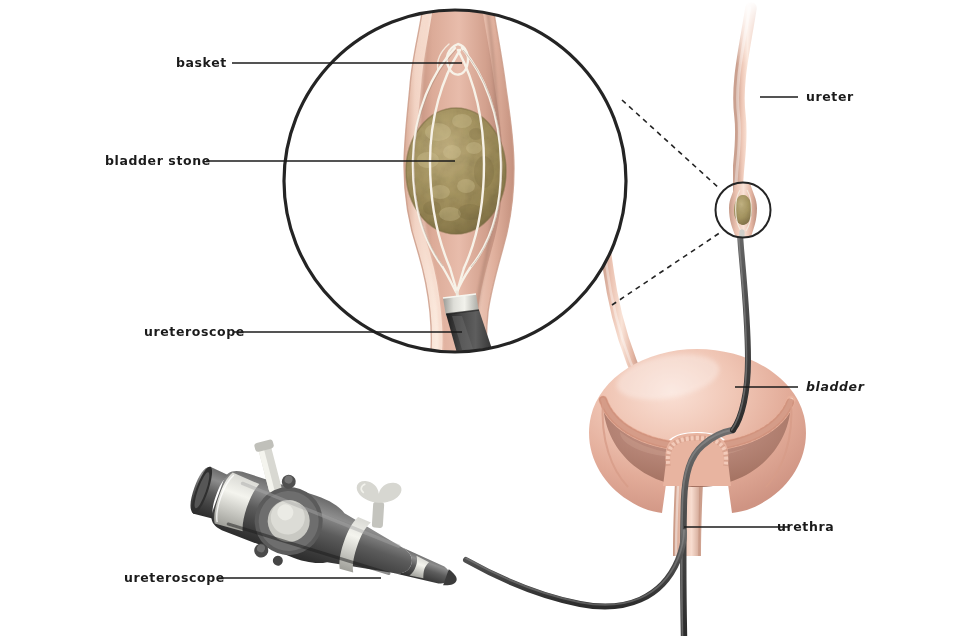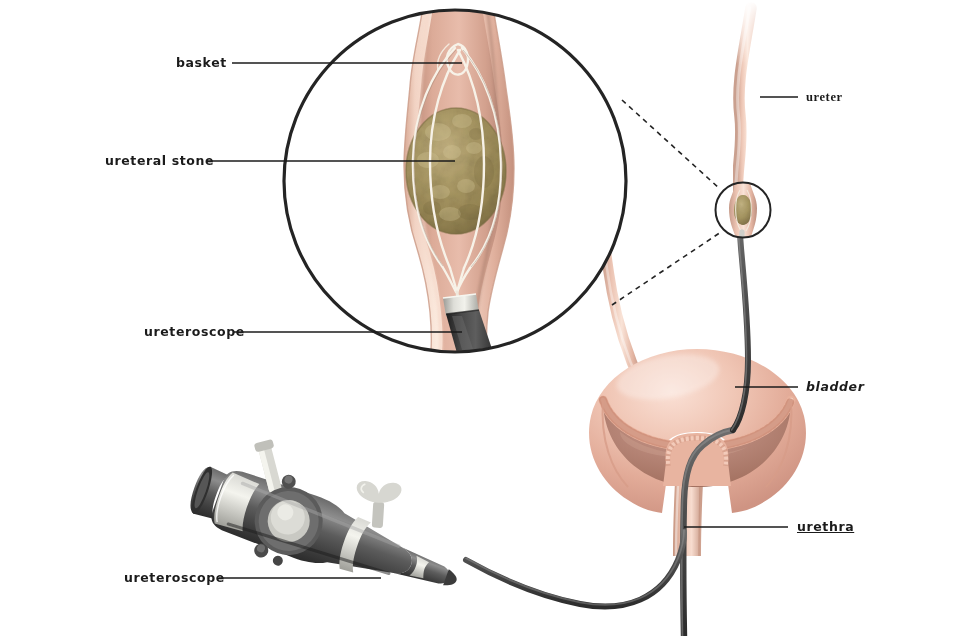--- a/index.html
+++ b/index.html
@@ -34,23 +34,23 @@
     letter-spacing: 0.6px;
     color: #1b1b1b;
     white-space: nowrap;
     line-height: 1;
   }
   .label-left  { text-align: left; }
   #lbl-basket        { left: 176px; top: 57px;  }
   #lbl-ureteral-stone{ left: 105px; top: 155px; }
   #lbl-ureteroscope-1{ left: 144px; top: 326px; }
   #lbl-ureteroscope-2{ left: 124px; top: 572px; }
-  #lbl-ureter        { left: 806px; top: 91px; font-family: Liberation Serif, serif;  }
+  #lbl-ureter        { left: 806px; top: 91px;  }
   #lbl-bladder       { left: 806px; top: 381px; font-style: italic; }
-  #lbl-urethra       { left: 797px; top: 521px; text-decoration: underline; }
+  #lbl-urethra       { left: 777px; top: 521px; }
 </style>
 </head>
 <body>
 
 <div id="figure">
 
   <svg id="art" viewBox="0 0 960 636">
     <defs>
 
       <linearGradient id="gradUreterTube" x1="0" y1="0" x2="1" y2="0">
@@ -511,21 +511,21 @@
       <line x1="233" y1="332" x2="462" y2="332"></line>
       <line x1="219" y1="578" x2="381" y2="578"></line>
       <line x1="760" y1="97" x2="798" y2="97"></line>
       <line x1="735" y1="387" x2="798" y2="387"></line>
       <line x1="684" y1="527" x2="788" y2="527"></line>
     </g>
   </svg>
 
   <div class="label label-left" id="lbl-basket">basket</div>
 
-  <div class="label label-left" id="lbl-ureteral-stone">ureteral stone</div>
+  <div class="label label-left" id="lbl-ureteral-stone">bladder stone</div>
 
   <div class="label label-left" id="lbl-ureteroscope-1">ureteroscope</div>
 
   <div class="label label-left" id="lbl-ureteroscope-2">ureteroscope</div>
 
   <div class="label label-left" id="lbl-ureter">ureter</div>
 
   <div class="label label-left" id="lbl-bladder">bladder</div>
 
   <div class="label label-left" id="lbl-urethra">urethra</div>

